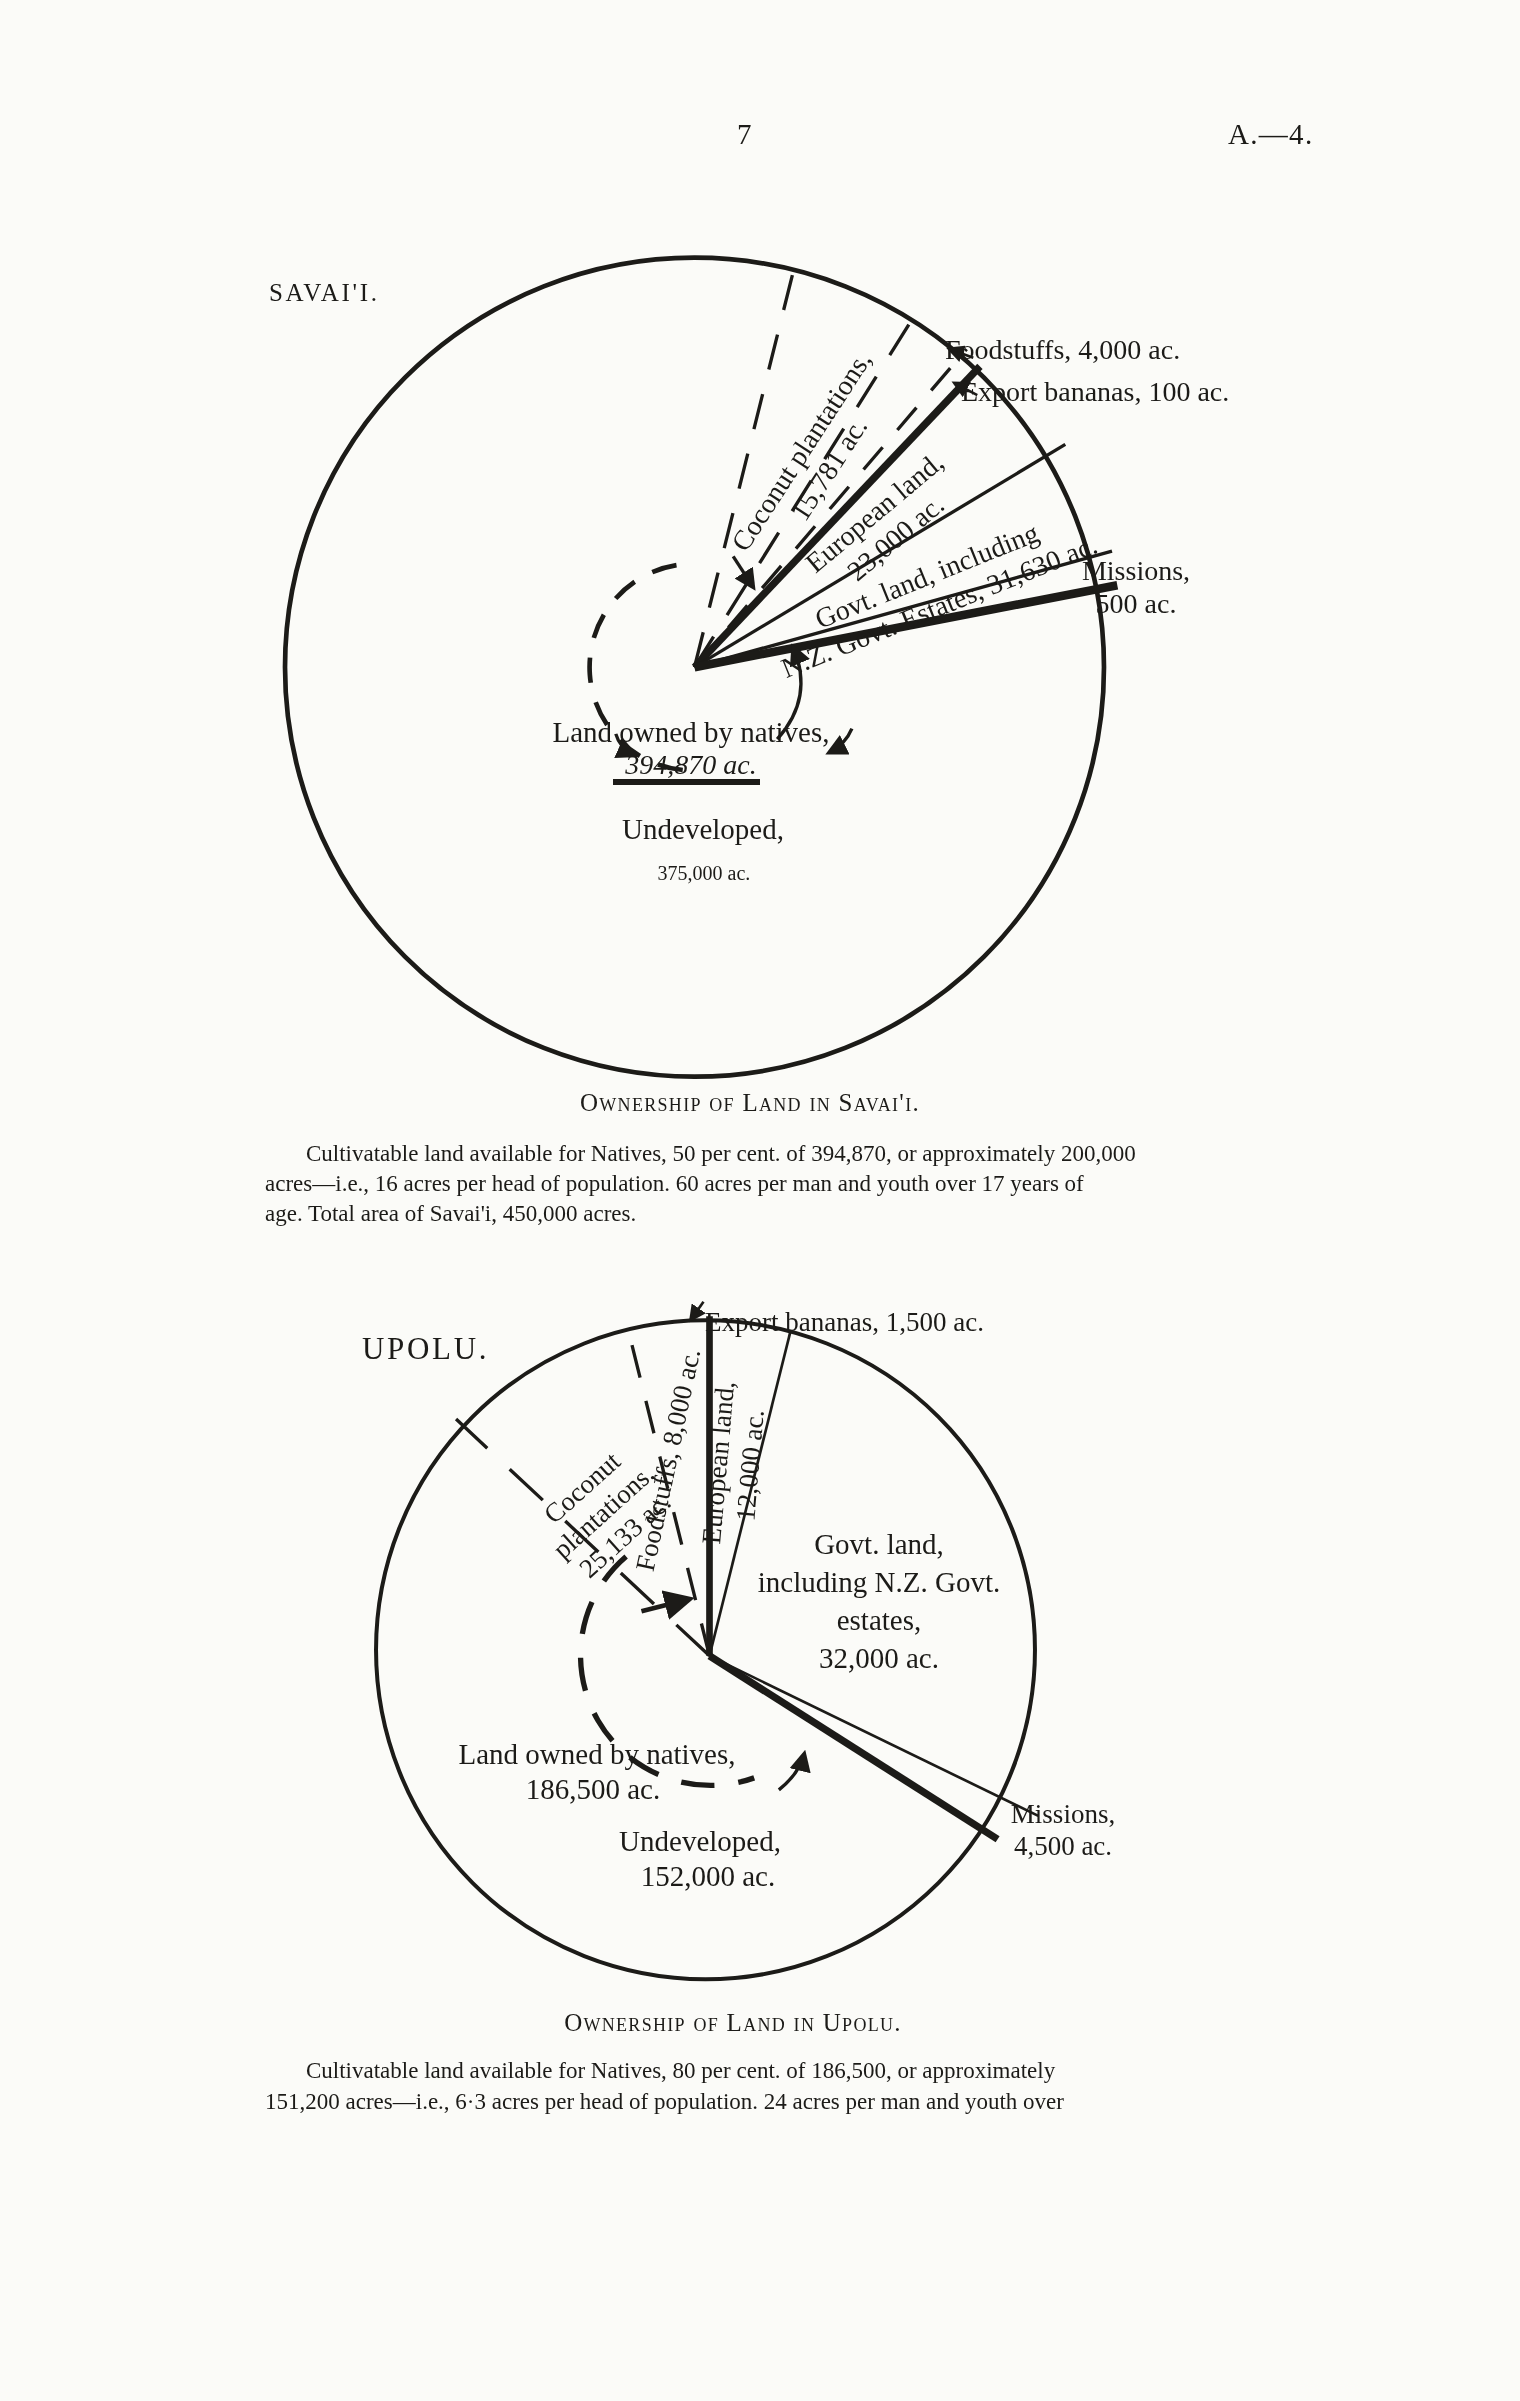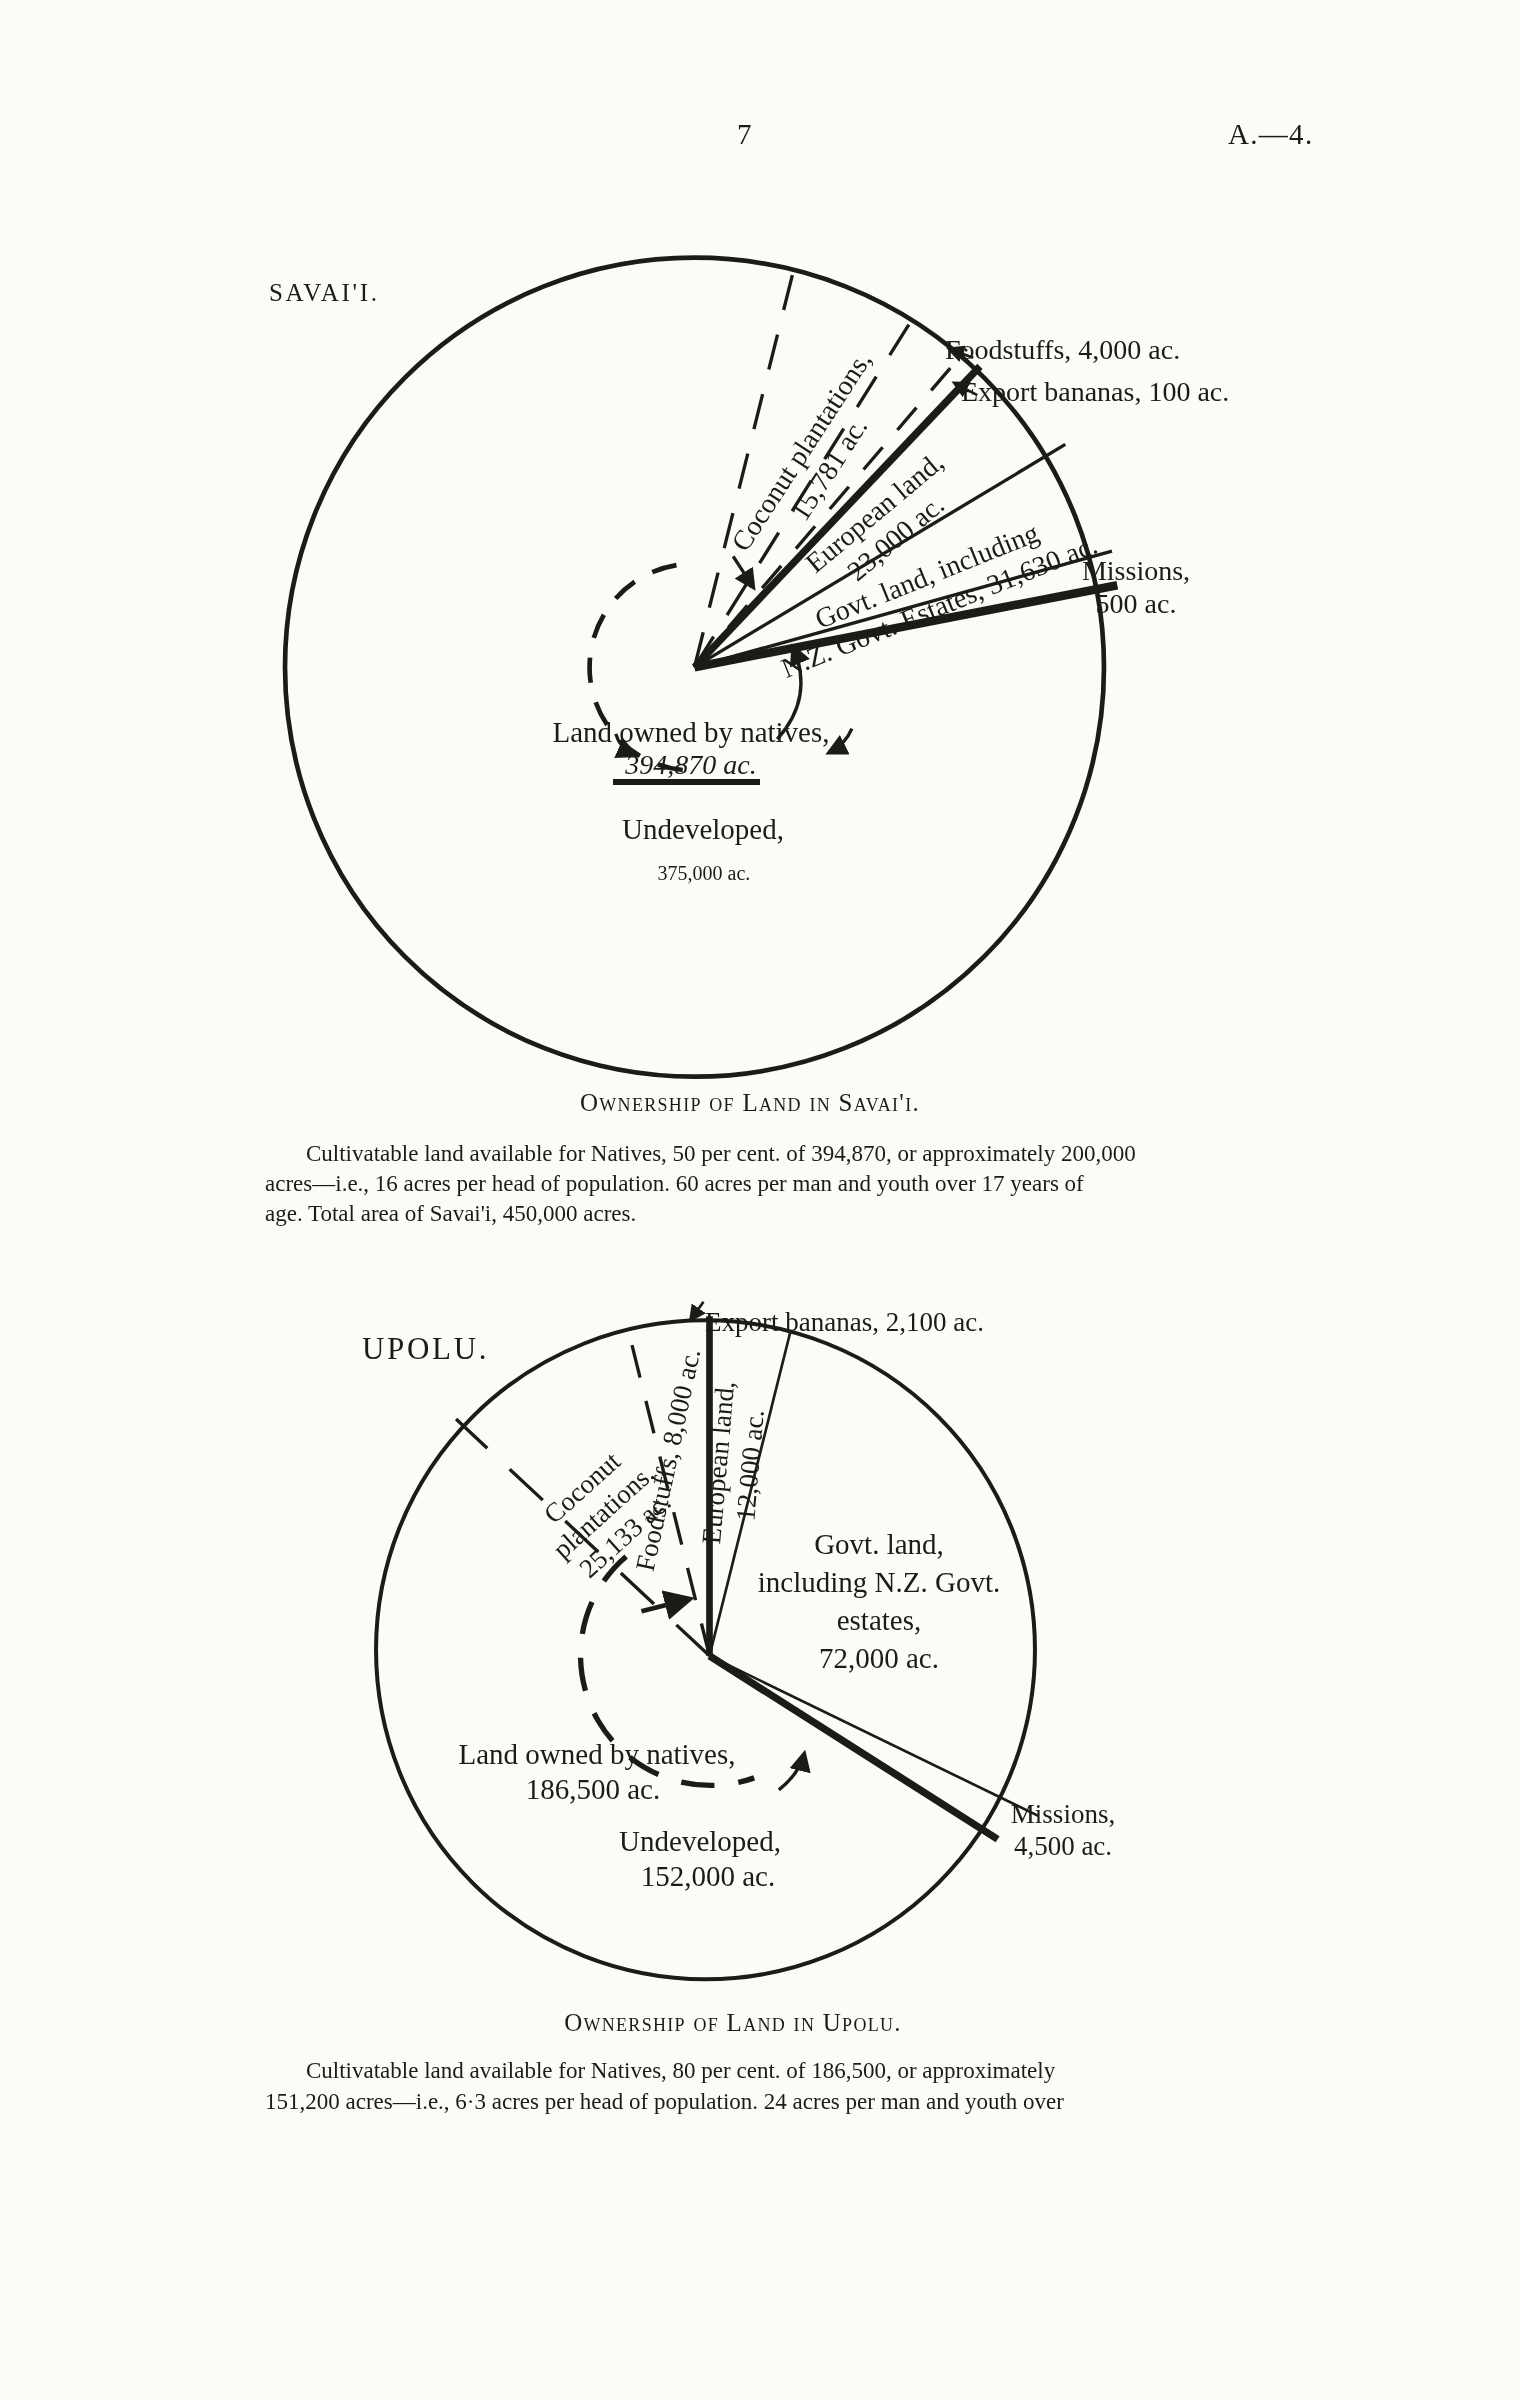--- a/index.html
+++ b/index.html
@@ -102,40 +102,40 @@
     <path d="M584 559 L1077 799" stroke-width="4"></path>
     <path d="M584 559 L1016 834" stroke-width="11"></path>
     <path d="M459 410 A195 195 0 0 0 651 742" stroke-width="8" stroke-dasharray="50 36"></path>
     <path d="M575 28 L556 55" stroke-width="4" marker-end="url(#ah2)"></path>
     <path d="M482 492 L553 474" stroke-width="7" marker-end="url(#ah2)"></path>
     <path d="M688 760 Q719 735 726 706" stroke-width="5" marker-end="url(#ah2)"></path>
   </svg>
 
   <div class="lbl" style="left:362px;top:1331px;font-size:31px;letter-spacing:2.7px;">UPOLU.</div>
 
-  <div class="lbl" style="left:705px;top:1307px;font-size:27px;">Export bananas, 2,100 ac.</div>
+  <div class="lbl" style="left:705px;top:1307px;font-size:27px;">Export bananas, 1,500 ac.</div>
 
   <div class="lbl rot" style="left:669px;top:1460px;--r:-78deg;font-size:27px;">Foodstuffs, 8,000 ac.</div>
 
   <div class="lbl rot" style="left:735px;top:1464px;--r:-85deg;font-size:27px;">
     <div>European land,</div>
     <div>12,000 ac.</div>
   </div>
 
   <div class="lbl rot" style="left:604px;top:1512px;--r:-42deg;font-size:27px;">
     <div>Coconut</div>
     <div>plantations,</div>
     <div>25,133 ac.</div>
   </div>
 
   <div class="block" style="left:879px;top:1525px;transform:translateX(-50%);font-size:29px;line-height:38px;">
     <div>Govt. land,</div>
     <div>including N.Z. Govt.</div>
     <div>estates,</div>
-    <div>72,000 ac.</div>
+    <div>32,000 ac.</div>
   </div>
 
   <div class="lbl ctr" style="left:597px;top:1737px;font-size:29px;">Land owned by natives,</div>
   <div class="lbl ctr" style="left:593px;top:1772px;font-size:29px;">186,500 ac.</div>
 
   <div class="lbl ctr" style="left:700px;top:1824px;font-size:29px;">Undeveloped,</div>
   <div class="lbl ctr" style="left:708px;top:1859px;font-size:29px;">152,000 ac.</div>
 
   <div class="lbl ctr" style="left:1063px;top:1799px;font-size:27px;">
     <div>Missions,</div>

